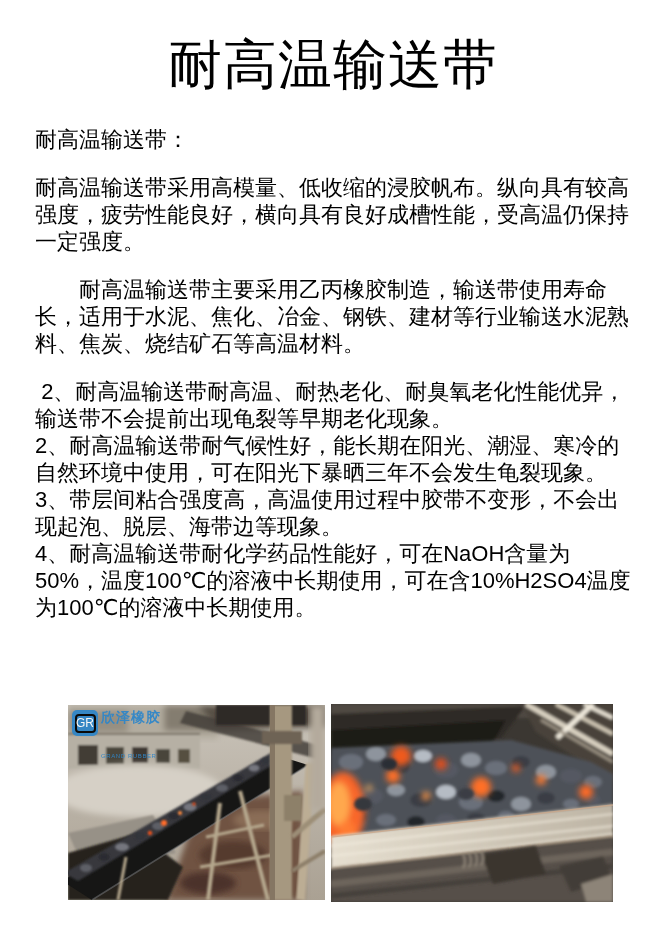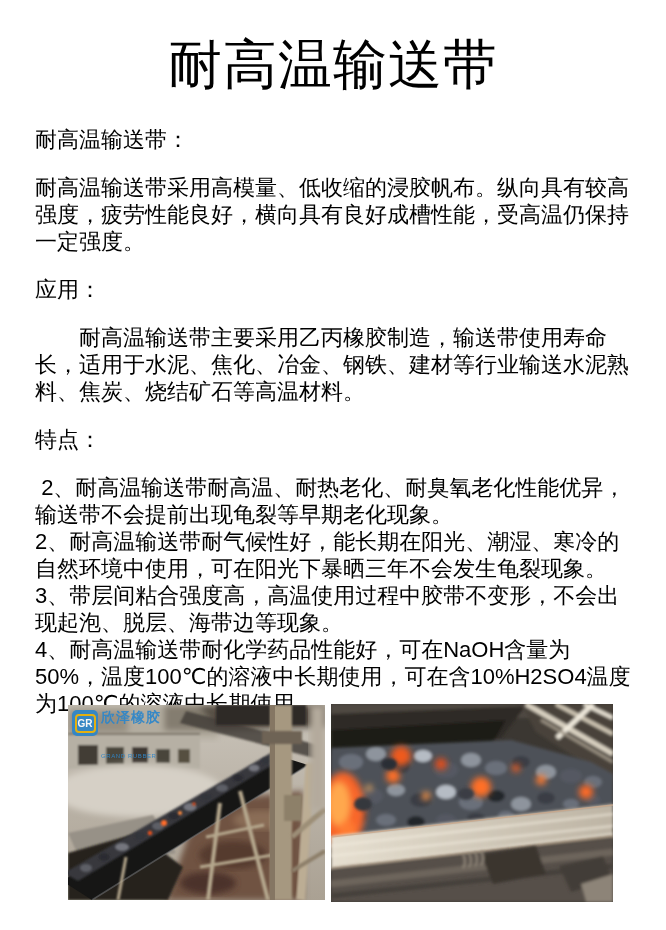--- a/index.html
+++ b/index.html
@@ -21,39 +21,37 @@
   .features{margin-bottom:0;}
   .photo{position:absolute;overflow:hidden;}
   .photo-left{left:68px;top:705px;width:257px;height:195px;}
   .photo-right{left:331px;top:704px;width:282px;height:198px;}
   .photo svg{display:block;width:100%;height:100%;}
   
   .watermark{position:absolute;top:5px;left:4px;display:flex;align-items:flex-start;gap:3px;opacity:.93;}
   .wm-badge{width:26px;height:26px;background:#2e86c9;border-radius:5px;
     display:flex;align-items:center;justify-content:center;flex:0 0 auto;}
   .wm-mono{display:flex;align-items:center;justify-content:center;
-    width:17px;height:15px;border:2px solid #eab308;border-radius:4px;
-    font-size:10px;font-weight:bold;color:#ffffff;letter-spacing:0;}
+    width:17px;height:15px;border:2px solid #000000;border-radius:4px;
+    font-size:12px;font-weight:normal;color:#ffffff;letter-spacing:0;}
   .wm-text{display:flex;flex-direction:column;line-height:1;gap:28px;}
   .wm-cn{font-size:14px;font-weight:bold;color:#2e86c9;letter-spacing:1px;}
   .wm-en{font-size:6px;color:#2e86c9;letter-spacing:.6px;margin-top:1px;}
 </style>
 </head>
 <body>
 
 <div class="page">
 
   <h1 class="title">耐高温输送带</h1>
 
   <div class="content">
     <p>耐高温输送带：</p>
     <p>耐高温输送带采用高模量、低收缩的浸胶帆布。纵向具有较高强度，疲劳性能良好，横向具有良好成槽性能，受高温仍保持一定强度。</p>
-    <p>应用：</p>
     <p>　　耐高温输送带主要采用乙丙橡胶制造，输送带使用寿命长，适用于水泥、焦化、冶金、钢铁、建材等行业输送水泥熟料、焦炭、烧结矿石等高温材料。</p>
-    <p>特点：</p>
     <div class="features">
       <p> 2、耐高温输送带耐高温、耐热老化、耐臭氧老化性能优异，输送带不会提前出现龟裂等早期老化现象。</p>
       <p>2、耐高温输送带耐气候性好，能长期在阳光、潮湿、寒冷的自然环境中使用，可在阳光下暴晒三年不会发生龟裂现象。</p>
       <p>3、带层间粘合强度高，高温使用过程中胶带不变形，不会出现起泡、脱层、海带边等现象。</p>
       <p>4、耐高温输送带耐化学药品性能好，可在NaOH含量为50%，温度100℃的溶液中长期使用，可在含10%H2SO4温度为100℃的溶液中长期使用。</p>
     </div>
   </div>
 
   <div class="photo photo-left">
     <svg viewBox="0 0 257 195" preserveAspectRatio="none">

